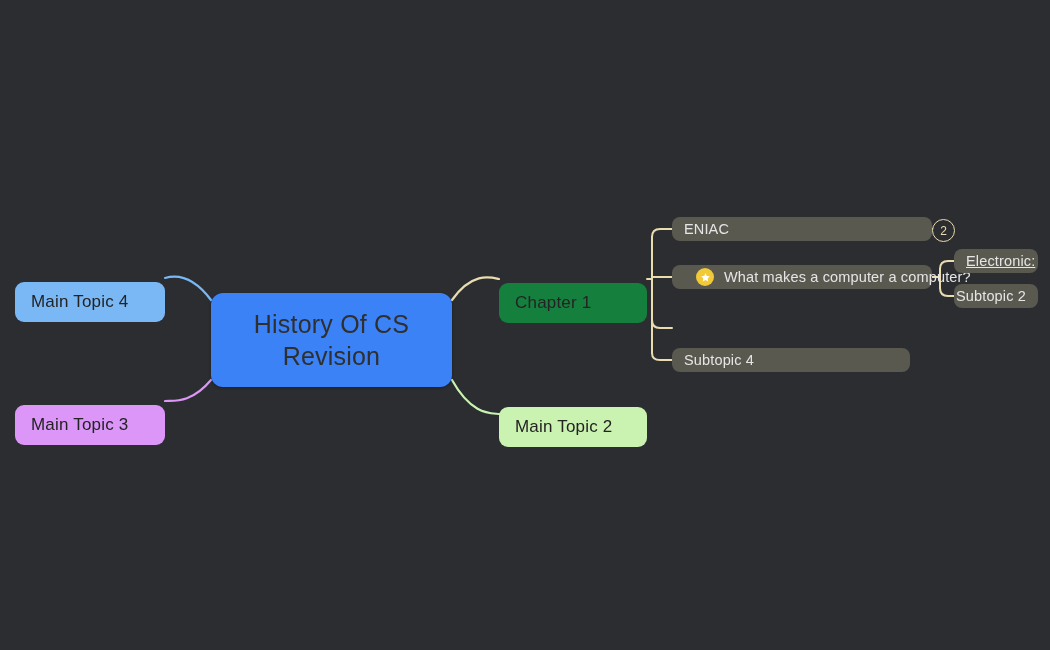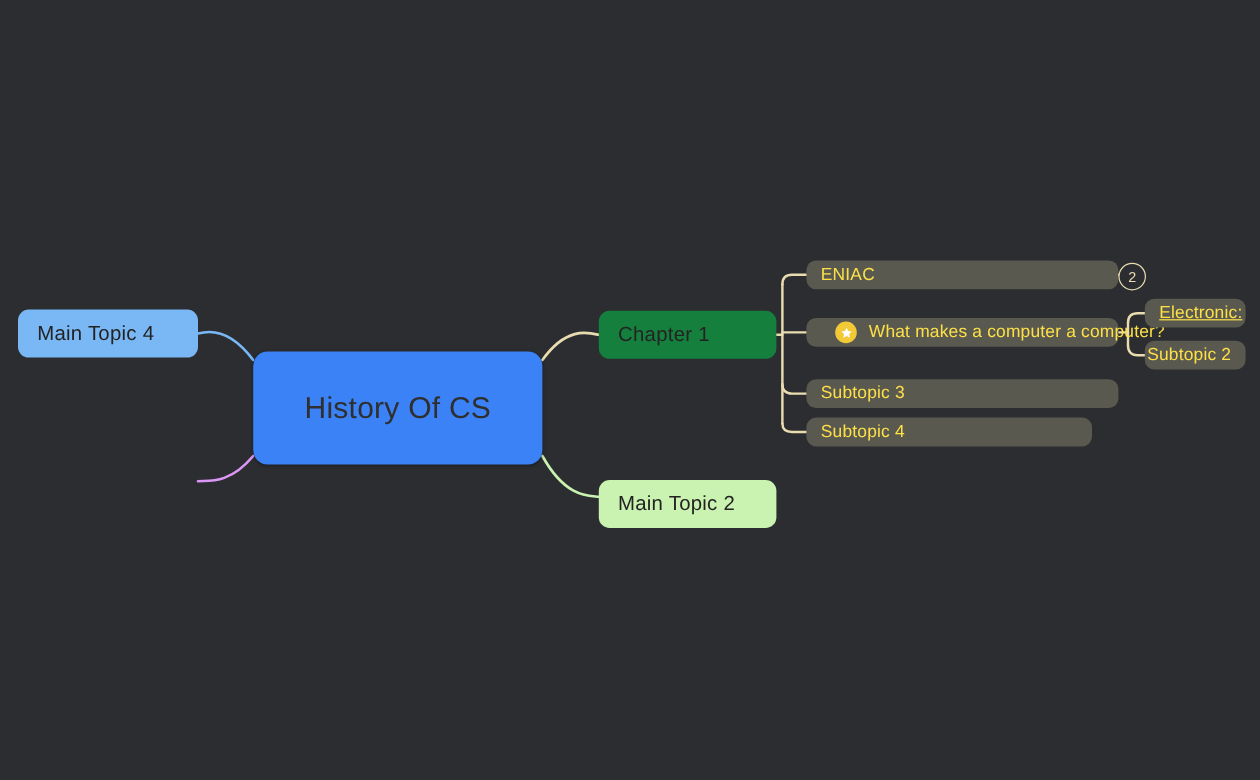--- a/index.html
+++ b/index.html
@@ -51,31 +51,32 @@
   .root span { display: block; }
 
   
   .topic {
     height: 40px;
     border-radius: 9px;
     padding: 0 16px;
     color: #232323;
     font-size: 17px;
     letter-spacing: .2px;
+    margin-top: 24px;
   }
   .topic-blue   { left: 15px;  top: 258px; width: 150px; background: #7ab8f5; }
   .topic-purple { left: 15px;  top: 381px; width: 150px; background: #dc96f8; }
   .topic-yellow { left: 499px; top: 259px; width: 148px; background: #15803d; }
-  .topic-green  { left: 499px; top: 400px; width: 148px; background: #caf2b0; }
+  .topic-green  { left: 499px; top: 383px; width: 148px; background: #caf2b0; }
 
   
   .sub {
     background: #5a5950;
     border-radius: 8px;
-    color: #fde047;
+    color: #e5e5e5;
     font-size: 14.5px;
     padding: 0 12px;
     height: 24px;
     letter-spacing: .15px;
   }
   .sub-eniac    { left: 672px; top: 217px; width: 260px; }
   .sub-question { left: 672px; top: 265px; width: 260px; padding-left: 24px; }
   .sub-t3       { left: 672px; top: 316px; width: 260px; }
   .sub-t4       { left: 672px; top: 348px; width: 238px; }
   .sub-elec     { left: 954px; top: 249px; width: 84px; text-decoration: underline; }
@@ -137,24 +138,28 @@
     <path d="M 932 229 L 938 229" fill="none" stroke="#e9ddb0" stroke-width="2" stroke-linecap="round"></path>
 
     <path d="M 932 277 L 940 277" fill="none" stroke="#e9ddb0" stroke-width="2" stroke-linecap="round"></path>
     <path d="M 940 269 L 940 288" fill="none" stroke="#e9ddb0" stroke-width="2" stroke-linecap="round"></path>
     <path d="M 940 269 Q 940 261 948 261 L 954 261" fill="none" stroke="#e9ddb0" stroke-width="2" stroke-linecap="round"></path>
     <path d="M 940 288 Q 940 296 948 296 L 954 296" fill="none" stroke="#e9ddb0" stroke-width="2" stroke-linecap="round"></path>
   </svg>
 
   <div class="node root">
     <span>History Of CS</span>
+    <span>Revision</span>
   </div>
 
   <div class="node topic topic-blue">
     <span>Main Topic 4</span>
+  </div>
+  <div class="node topic topic-purple">
+    <span>Main Topic 3</span>
   </div>
 
   <div class="node topic topic-yellow">
     <span>Chapter 1</span>
   </div>
   <div class="node topic topic-green">
     <span>Main Topic 2</span>
   </div>
 
   <div class="node sub sub-eniac">
@@ -166,23 +171,20 @@
 
   <div class="node sub sub-question">
     <span class="star-icon">
       <svg width="11" height="11" viewBox="0 0 24 24">
         <path fill="#ffffff" d="M12 2.6l2.9 5.9 6.5.95-4.7 4.58 1.1 6.47L12 17.45l-5.8 3.05 1.1-6.47-4.7-4.58 6.5-.95z"></path>
       </svg>
     </span>
     <span>What makes a computer a computer?</span>
   </div>
 
-  <div class="node sub sub-t3">
-    <span>Subtopic 3</span>
-  </div>
   <div class="node sub sub-t4">
     <span>Subtopic 4</span>
   </div>
 
   <div class="node sub sub-elec">
     <span>Electronic:</span>
   </div>
   <div class="node sub sub-st2">
     <span>Subtopic 2</span>
   </div>

